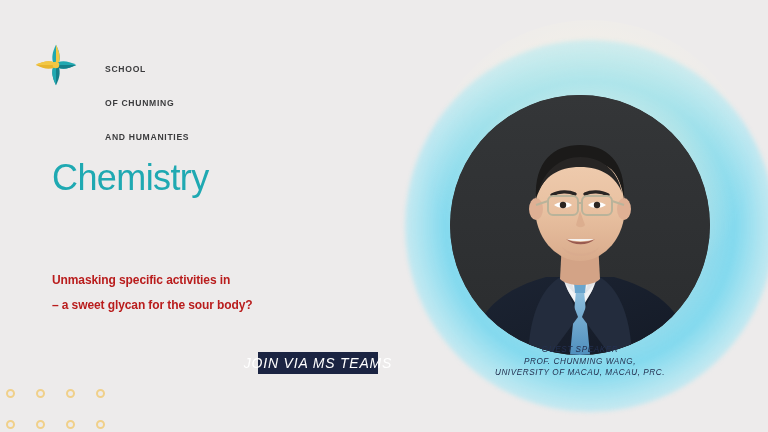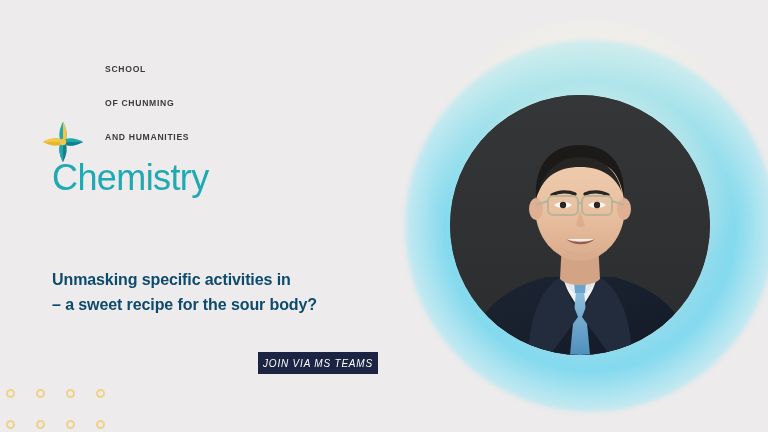--- a/index.html
+++ b/index.html
@@ -64,25 +64,25 @@
     height: 260px;
     border-radius: 50%;
     overflow: hidden;
     background: #2f3133;
   }
   .portrait svg { display: block; }
 
   
   .logo-block {
     position: absolute;
-    left: 40px;
+    left: 33px;
     top: 42px;
     display: flex;
-    align-items: flex-end;
-    gap: 19px;
+    align-items: flex-start;
+    gap: 26px;
   }
   .logo-mark { width: 46px; height: 46px; display: block; }
   .logo-text {
     font-family: "Liberation Sans", sans-serif;
     font-size: 8.6px;
     line-height: 11.2px;
     letter-spacing: 0.7px;
     color: #3b3b3d;
     font-weight: 700;
     white-space: pre;
@@ -101,24 +101,24 @@
     line-height: 42px;
     letter-spacing: -0.6px;
   }
   .headline div { white-space: nowrap; }
 
   
   .subtitle {
     position: absolute;
     left: 52px;
     top: 268px;
-    color: #0c4a6e;
+    color: #b91c1c;
     font-family: "Liberation Sans", sans-serif;
     font-weight: 700;
-    font-size: 16px;
+    font-size: 12px;
     line-height: 24.5px;
     letter-spacing: -0.1px;
   }
   .subtitle div { white-space: nowrap; }
 
   
   .cta {
     position: absolute;
     left: 258px;
     top: 352px;
@@ -127,21 +127,21 @@
     background: #1b2442;
     display: flex;
     align-items: center;
     justify-content: center;
     cursor: pointer;
   }
   .cta span {
     color: #ffffff;
     font-family: "Liberation Sans", sans-serif;
     font-style: italic;
-    font-size: 10px;
+    font-size: 14px;
     letter-spacing: 0.8px;
     font-weight: 400;
     white-space: nowrap;
   }
 
   
   .speaker {
     position: absolute;
     left: 440px;
     top: 344px;
@@ -283,27 +283,32 @@
       <div>AND HUMANITIES</div>
     </div>
   </div>
 
   <div class="headline">
     <div>Chemistry</div>
   </div>
 
   <div class="subtitle">
     <div>Unmasking specific activities in</div>
-    <div>– a sweet recipe for the sour body?</div>
+    <div>– a sweet glycan for the sour body?</div>
   </div>
 
   <div class="cta">
     <span>JOIN VIA MS TEAMS</span>
   </div>
 
+  <div class="speaker">
+    <div>GUEST SPEAKER</div>
+    <div>PROF. CHUNMING WANG,</div>
+    <div>UNIVERSITY OF MACAU, MACAU, PRC.</div>
+  </div>
 
   <div class="dots">
     <div class="dot"></div>
     <div class="dot"></div>
     <div class="dot"></div>
     <div class="dot"></div>
     <div class="dot"></div>
     <div class="dot"></div>
     <div class="dot"></div>
     <div class="dot"></div>

